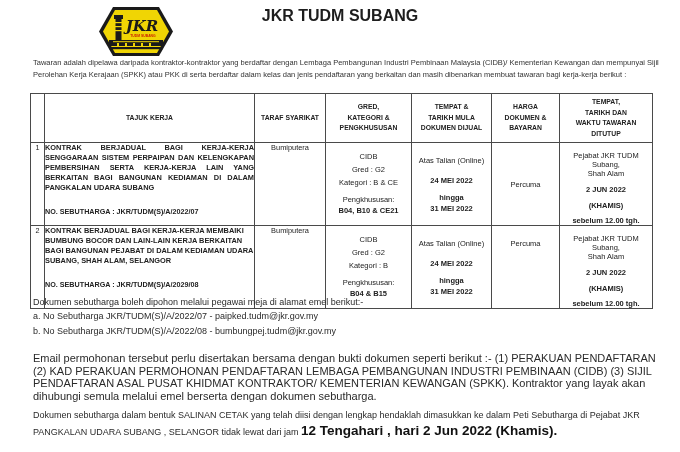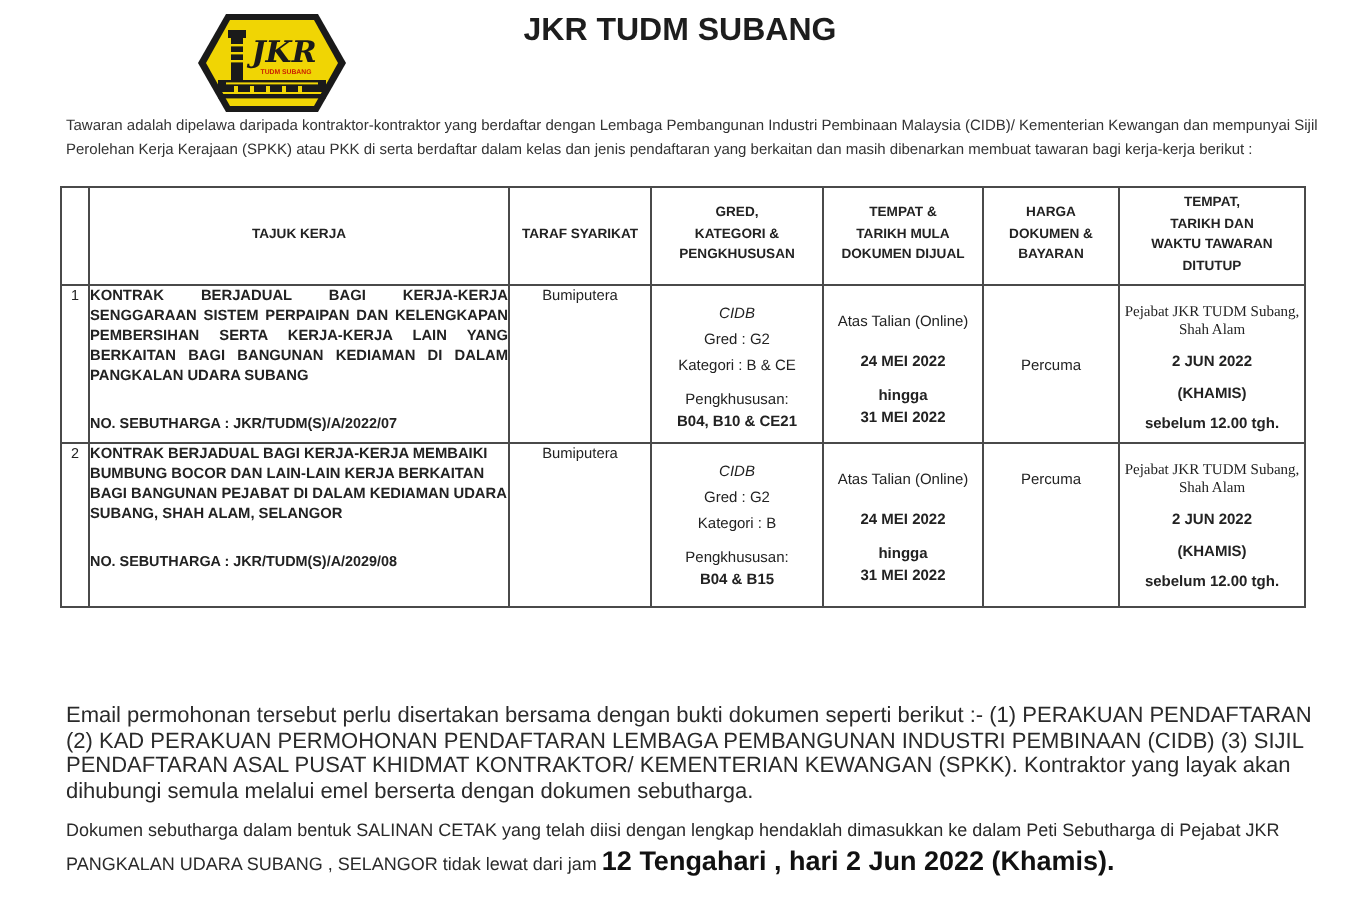--- a/index.html
+++ b/index.html
@@ -40,35 +40,35 @@
   tr.r1{height:79px;}
   tr.r2{height:82px;}
   td.c-no{text-align:center;font-size:7.2px;padding-top:4px;}
   td.c-tajuk{padding:4px 5px 0 5px;}
   .tajuk-text{font-weight:bold;font-size:7.4px;line-height:10px;}
   .tajuk-text.justify{text-align:justify;}
   .no-seb{font-weight:bold;font-size:7.2px;margin-top:14px;}
   td.c-taraf{text-align:center;padding-top:9px;font-size:7.4px;}
   td.c-gred{text-align:center;}
   td.c-gred .ln{line-height:9px;margin-top:4px;}
-  td.c-gred .ln.first{margin-top:9px;font-style:italic;}
+  td.c-gred .ln.first{margin-top:9px;}
   td.c-gred .ln.pk{margin-top:8px;}
   td.c-gred .ln.bold{font-weight:bold;margin-top:2px;}
   td.c-jual{text-align:center;}
   td.c-jual .ln{line-height:9px;}
   td.c-jual .online{margin-top:13px;}
   td.c-jual .d1{margin-top:11px;font-weight:bold;}
   td.c-jual .hingga{margin-top:8px;font-weight:bold;}
   td.c-jual .d2{margin-top:2px;font-weight:bold;}
   td.c-harga{text-align:center;}
   td.c-harga.mid{vertical-align:middle;}
   td.c-harga.top{padding-top:13px;}
   td.c-tutup{text-align:center;}
   td.c-tutup .ln{line-height:9px;}
-  td.c-tutup .place{margin-top:8px;white-space:pre-line;font-family:Liberation Serif, serif;}
+  td.c-tutup .place{margin-top:8px;white-space:pre-line;}
   td.c-tutup .date{margin-top:7px;font-weight:bold;}
   td.c-tutup .day{margin-top:7px;font-weight:bold;}
   td.c-tutup .time{margin-top:6px;font-weight:bold;}
   
   .f1{position:absolute;left:33px;top:296px;width:630px;font-size:9px;line-height:13.5px;}
   .f1 .ln{margin:0;}
   .f1 .lnb{margin-top:2px;}
   .f2{position:absolute;left:33px;top:352px;width:632px;font-size:11px;line-height:12.5px;}
   .f3{position:absolute;left:33px;top:407px;width:640px;font-size:9px;line-height:16px;}
   .f3 .big{font-size:13.5px;font-weight:bold;color:#111;}
@@ -194,20 +194,25 @@
           <div class="ln place">Pejabat JKR TUDM Subang,
 Shah Alam</div>
           <div class="ln date">2  JUN 2022</div>
           <div class="ln day">(KHAMIS)</div>
           <div class="ln time">sebelum 12.00 tgh.</div>
         </td>
       </tr>
     </tbody>
   </table>
 
+  <div class="f1">
+    <div class="ln">Dokumen sebutharga boleh dipohon melalui pegawai meja di alamat emel berikut:-</div>
+    <div class="ln">a. No Sebutharga JKR/TUDM(S)/A/2022/07 - paipked.tudm@jkr.gov.my</div>
+    <div class="ln lnb">b. No Sebutharga JKR/TUDM(S)/A/2022/08 - bumbungpej.tudm@jkr.gov.my</div>
+  </div>
 
   <div class="f2">Email permohonan tersebut perlu disertakan bersama dengan bukti dokumen seperti berikut :-  (1) PERAKUAN PENDAFTARAN (2) KAD PERAKUAN PERMOHONAN PENDAFTARAN LEMBAGA PEMBANGUNAN INDUSTRI PEMBINAAN (CIDB) (3) SIJIL PENDAFTARAN ASAL PUSAT KHIDMAT KONTRAKTOR/ KEMENTERIAN KEWANGAN (SPKK). Kontraktor yang layak akan dihubungi semula melalui emel berserta dengan dokumen sebutharga.</div>
 
   <div class="f3">
     <span>Dokumen sebutharga dalam bentuk SALINAN CETAK yang telah diisi dengan lengkap hendaklah dimasukkan ke dalam Peti Sebutharga di Pejabat JKR PANGKALAN UDARA SUBANG , SELANGOR tidak lewat dari jam </span><span class="big">12 Tengahari , hari 2 Jun 2022 (Khamis).</span>
   </div>
 
 </div>
 
 </body></html>

